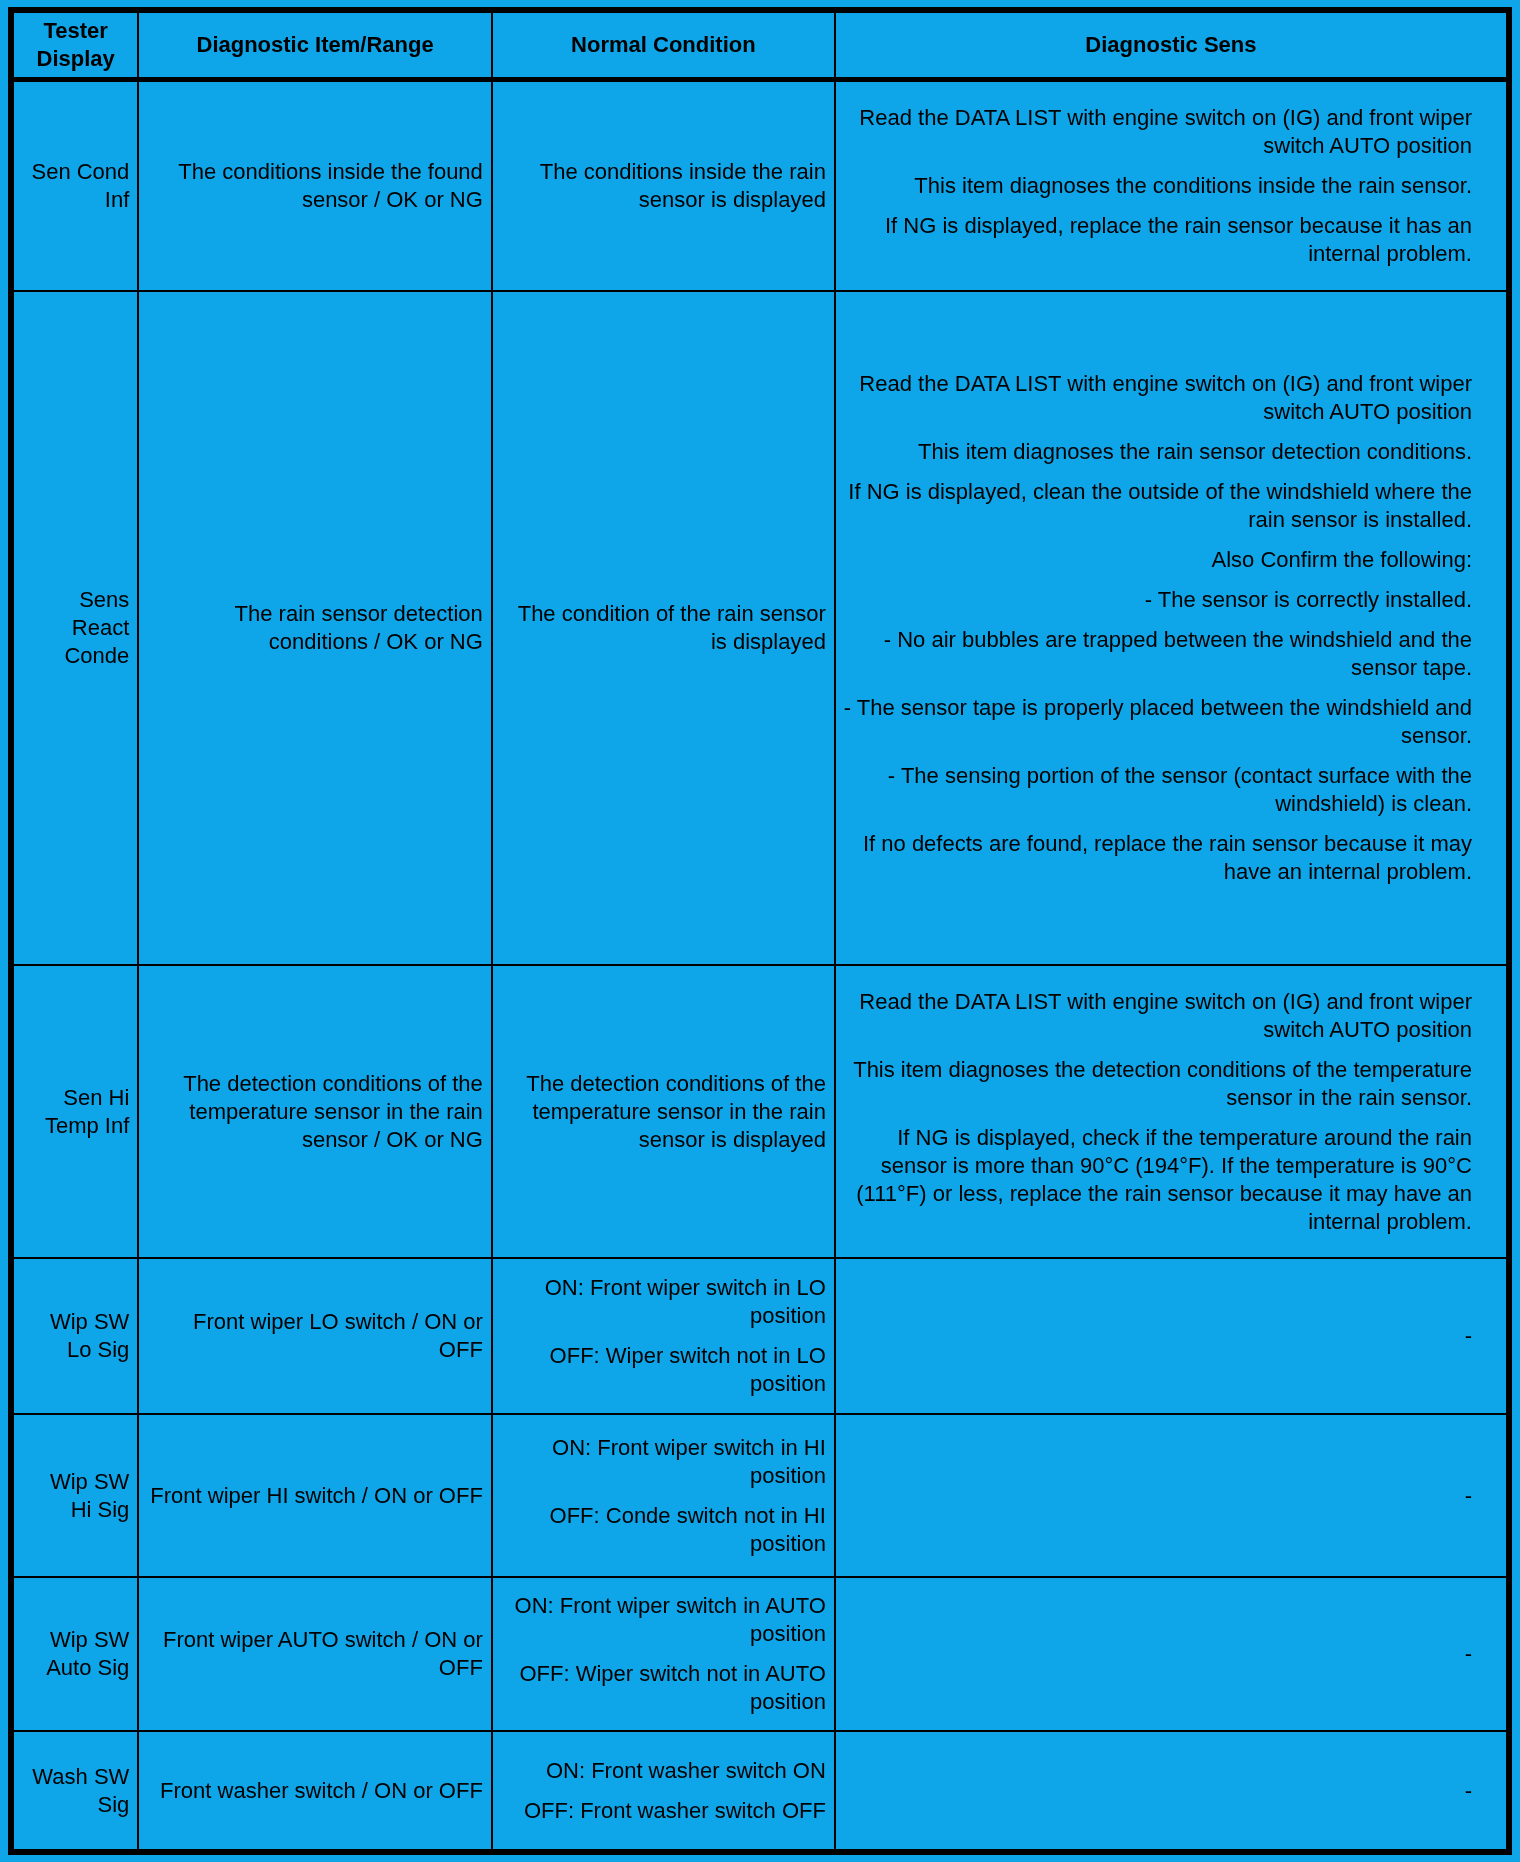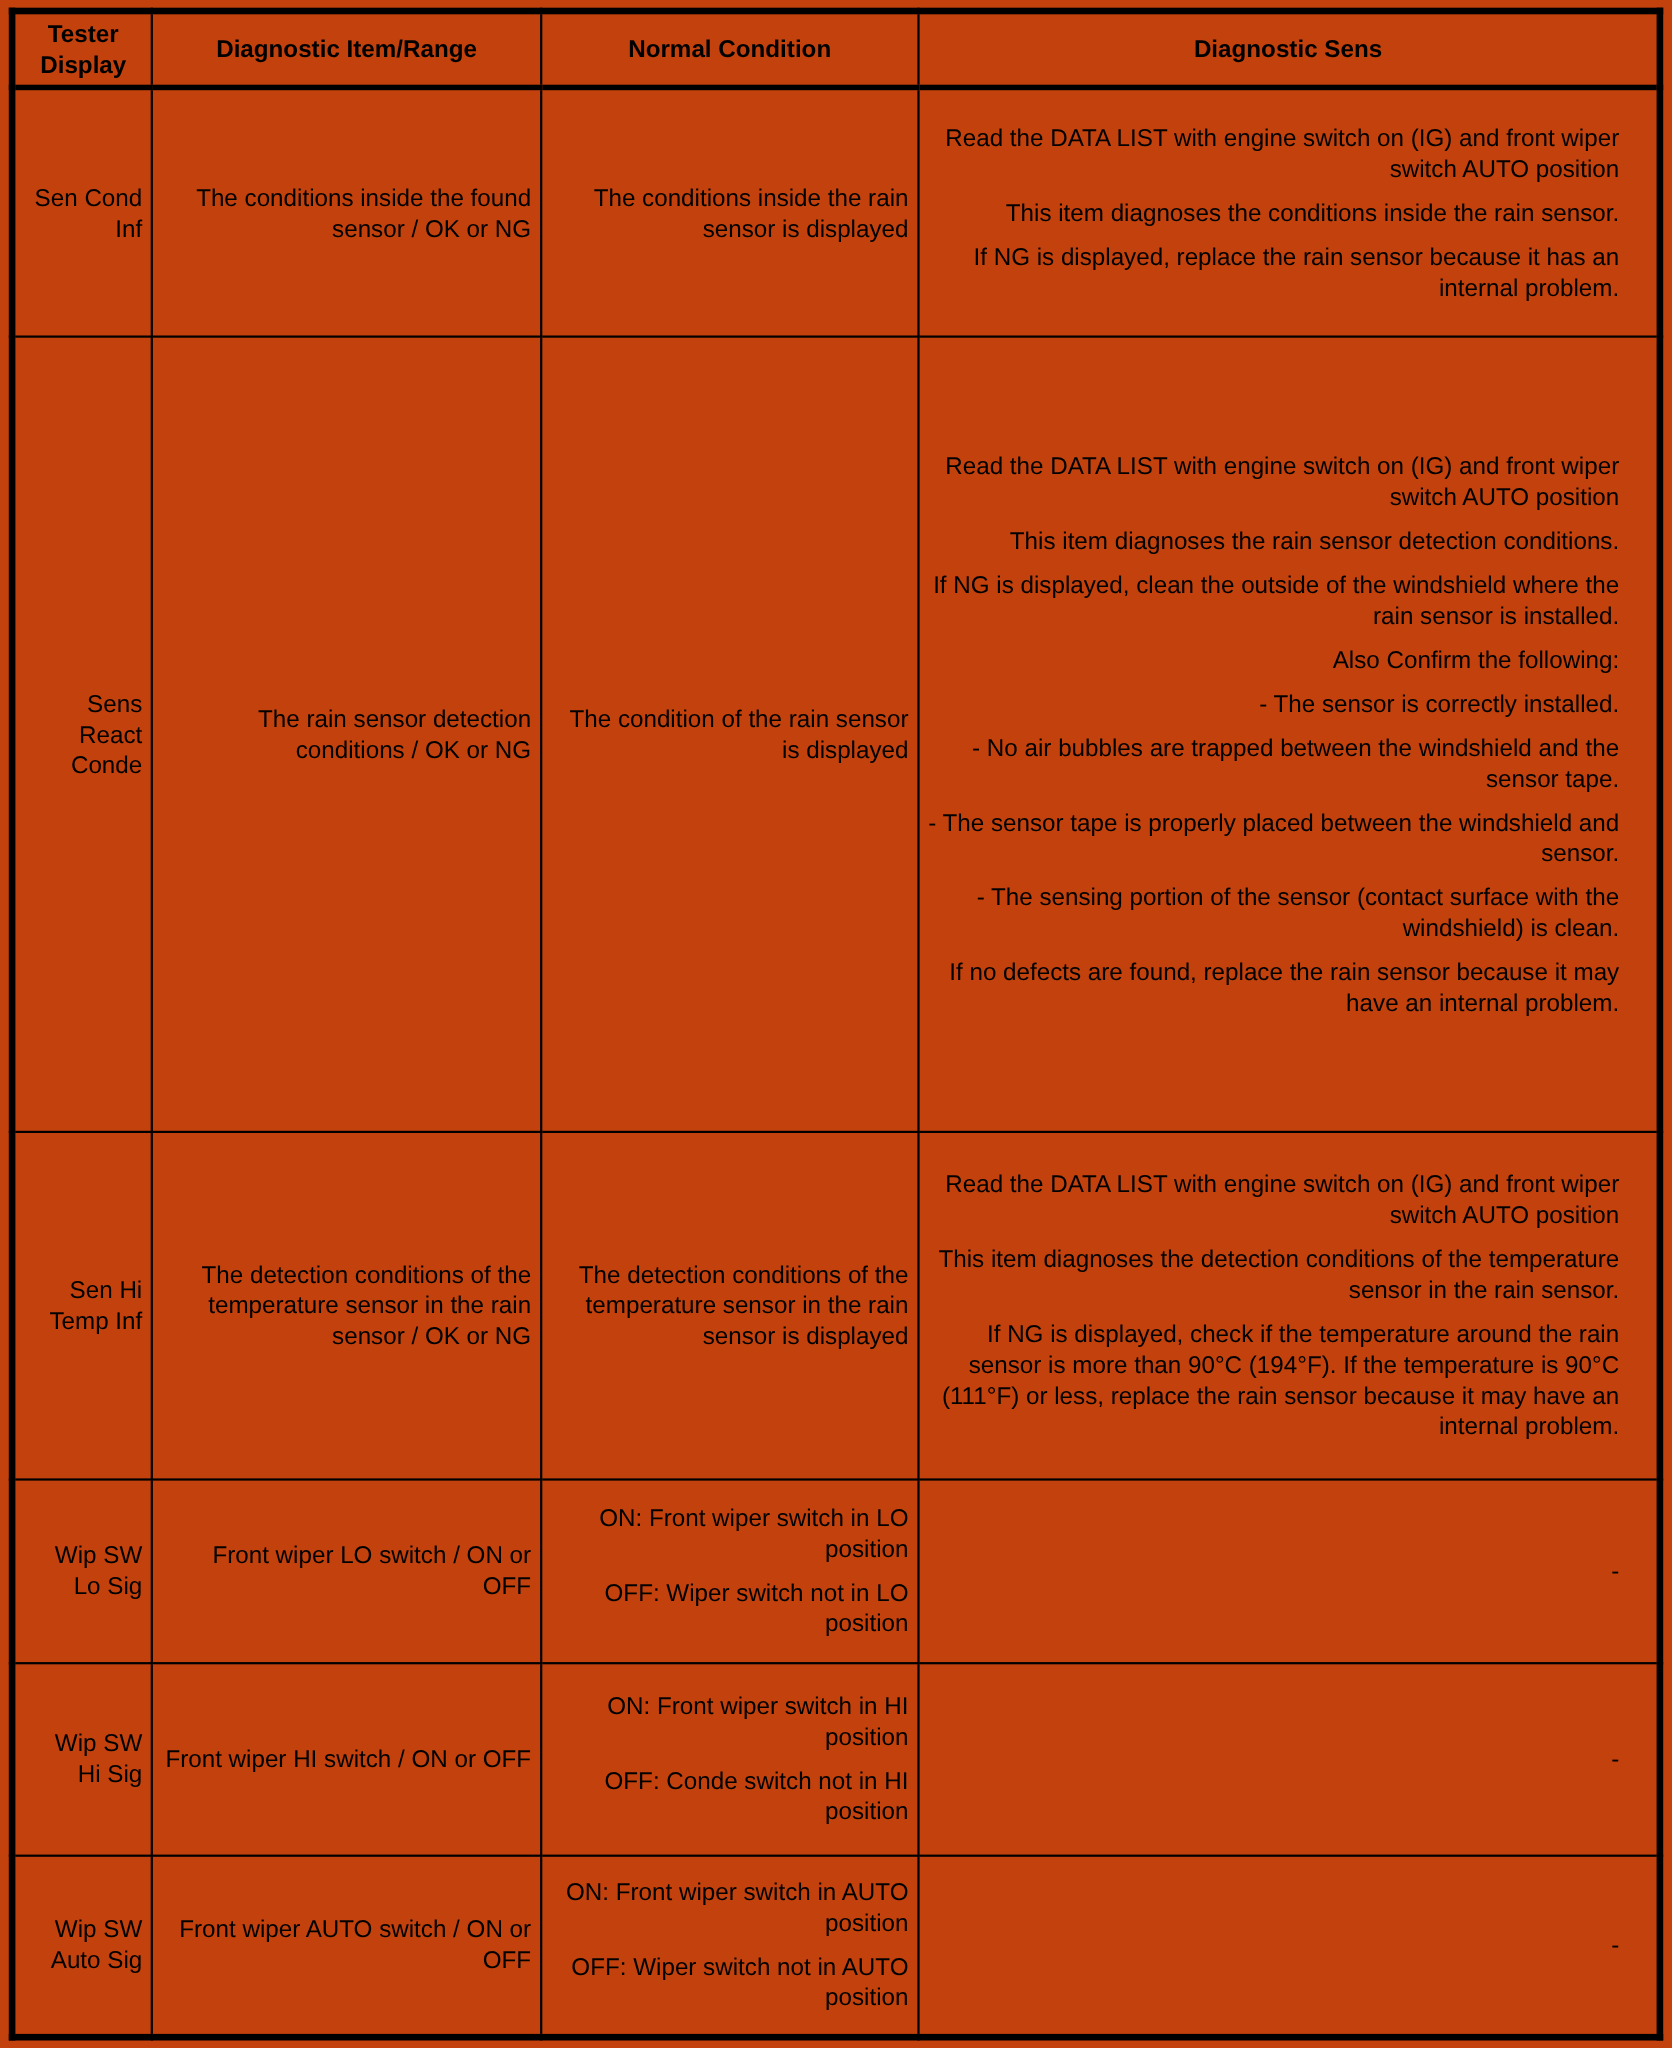--- a/index.html
+++ b/index.html
@@ -5,21 +5,21 @@
   html, body {
     margin: 0;
     padding: 0;
     background: #ffffff;
   }
   .page {
     width: 1520px;
     height: 1862px;
     box-sizing: border-box;
     padding: 7px 8px;
-    background: #c2410c;
+    background: #0ea5e9;
     font-family: "Liberation Sans", "DejaVu Sans", sans-serif;
     color: #000000;
   }
   table.datalist {
     width: 100%;
     height: 100%;
     border-collapse: collapse;
     table-layout: fixed;
     border: 6px solid #000;
   }
@@ -152,15 +152,27 @@
 Auto Sig</td>
         <td class="cell-measure">Front wiper AUTO switch / ON or OFF</td>
         <td class="cell-normal paras">
             <p>ON: Front wiper switch in AUTO position</p>
             <p>OFF: Wiper switch not in AUTO position</p>
           </td>
         <td class="cell-note paras">
             <p>-</p>
           </td>
       </tr>
+      <tr class="row-6">
+        <td class="cell-tester">Wash SW
+Sig</td>
+        <td class="cell-measure">Front washer switch / ON or OFF</td>
+        <td class="cell-normal paras">
+            <p>ON: Front washer switch ON</p>
+            <p>OFF: Front washer switch OFF</p>
+          </td>
+        <td class="cell-note paras">
+            <p>-</p>
+          </td>
+      </tr>
     </tbody>
   </table>
 </div>
 
 </body></html>

